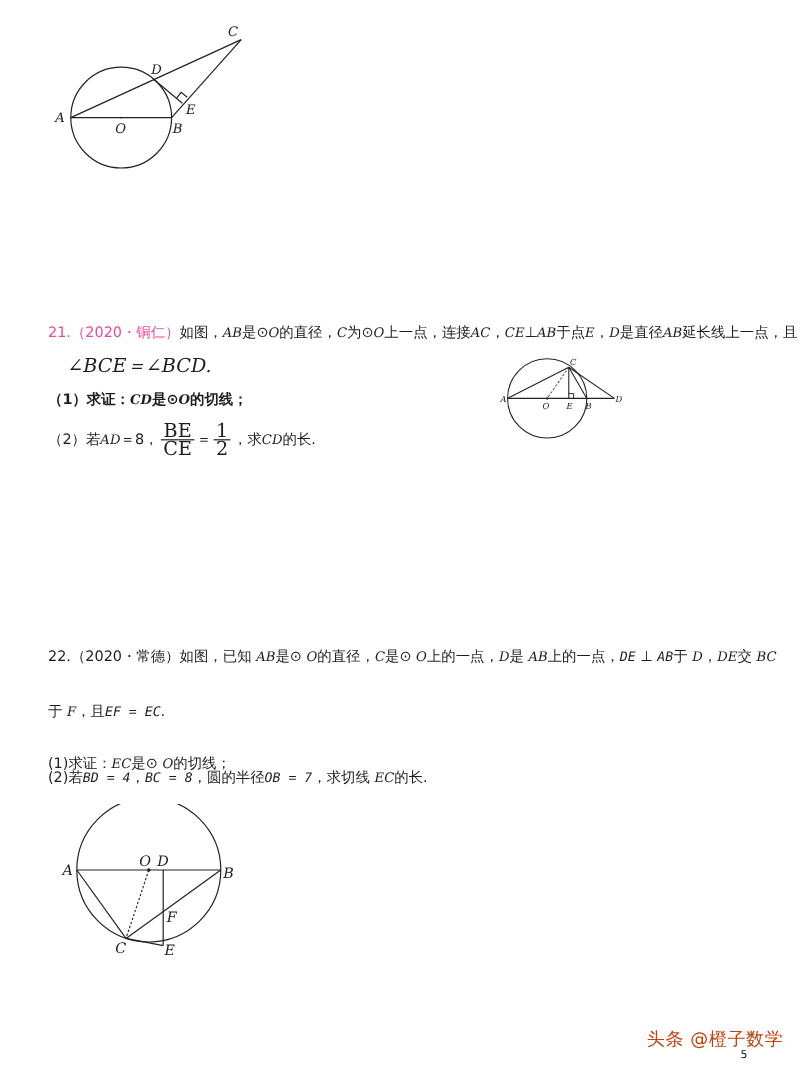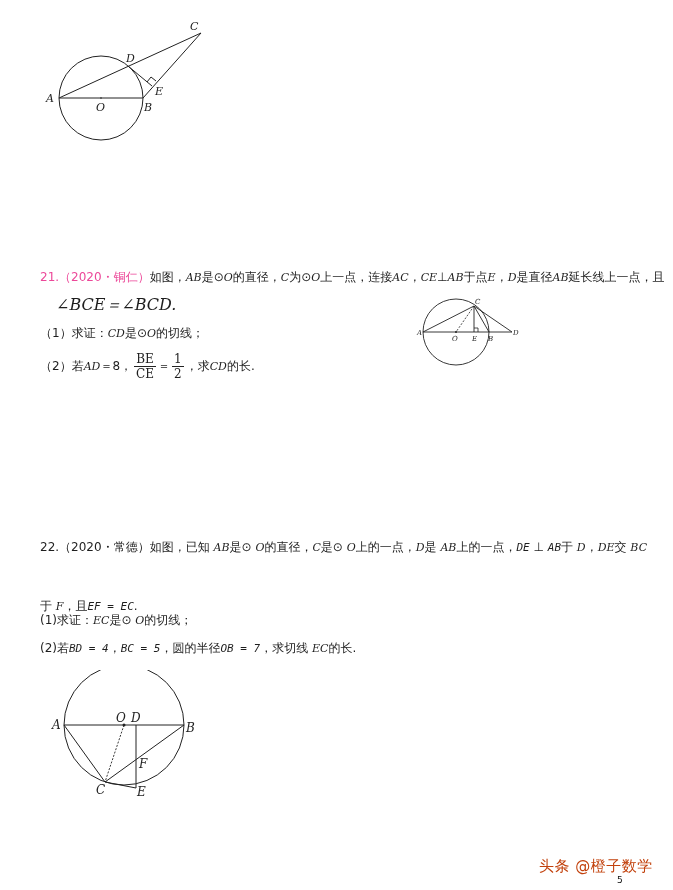--- a/index.html
+++ b/index.html
@@ -3,21 +3,21 @@
 <meta charset="utf-8">
 <style>
   html, body { margin:0; padding:0; background:#ffffff; }
   body { width:673px; height:890px; position:relative; overflow:hidden;
          font-family:"DejaVu Sans", sans-serif; color:#222; }
   .abs { position:absolute; }
   .line { position:absolute; font-size:12px; line-height:16px; white-space:nowrap; color:#1e1e1e; }
   .blue { color:#ec4899; }
   .it { font-family:"DejaVu Serif", serif; font-style:italic; font-size:11px; }
   .mono { font-family:"DejaVu Sans Mono", monospace; font-size:11px; font-style:italic; }
-  .frac { display:inline-block; vertical-align:middle; text-align:center; font-family:"DejaVu Serif", serif; font-size:12px; line-height:14px; margin:0 2px; }
+  .frac { display:inline-block; vertical-align:middle; text-align:center; font-family:"DejaVu Serif", serif; font-size:16px; line-height:14px; margin:0 2px; }
   .frac .num { display:block; border-bottom:1px solid #222; padding:0 2px; }
   .frac .den { display:block; padding:0 2px; }
   svg text { font-family:"DejaVu Serif", serif; font-style:italic; fill:#222; }
   .wm { position:absolute; left:539px; top:857px; font-size:15px; color:#c2410c; letter-spacing:0.5px; }
   .pg { position:absolute; left:617px; top:875px; font-size:9px; color:#111; }
 </style>
 </head>
 <body>
 
 <svg class="abs" style="left:30px;top:10px" width="200" height="140" viewBox="0 0 200 140">
@@ -34,21 +34,21 @@
   <text x="16" y="92" font-size="11">A</text>
   <text x="66" y="101" font-size="11">O</text>
   <text x="114" y="101" font-size="11">B</text>
 </svg>
 
 <div class="line" style="left:40px;top:269px;">
   <span class="blue">21.</span><span class="blue">（2020・铜仁）</span><span>如图，</span><span class="it">AB</span><span>是⊙</span><span class="it">O</span><span>的直径，</span><span class="it">C</span><span>为⊙</span><span class="it">O</span><span>上一点，连接</span><span class="it">AC</span><span>，</span><span class="it">CE</span><span>⊥</span><span class="it">AB</span><span>于点</span><span class="it">E</span><span>，</span><span class="it">D</span><span>是直径</span><span class="it">AB</span><span>延长线上一点，且</span>
 </div>
 <div class="line it" style="left:56px;top:297px;font-size:16px;">∠BCE＝∠BCD.</div>
 
-<div class="line" style="left:40px;top:325px;">
+<div class="line" style="left:40px;top:325px;font-weight:bold;">
   <span>（1）求证：</span><span class="it">CD</span><span>是⊙</span><span class="it">O</span><span>的切线；</span>
 </div>
 
 <div class="line" style="left:40px;top:349px;line-height:34px;">
   <span>（2）若</span><span class="it">AD</span><span>＝8，</span><span class="frac"><span class="num">BE</span><span class="den">CE</span></span><span>＝</span><span class="frac"><span class="num">1</span><span class="den">2</span></span><span>，求</span><span class="it">CD</span><span>的长.</span>
 </div>
 
 <svg class="abs" style="left:410px;top:290px" width="130" height="80" viewBox="0 0 130 80">
   <circle cx="46" cy="42" r="33" fill="none" stroke="#222" stroke-width="0.9"></circle>
   <line x1="13" y1="42" x2="102" y2="42" stroke="#222" stroke-width="0.9"></line>
@@ -63,28 +63,28 @@
   <text x="7" y="45" font-size="7">A</text>
   <text x="42" y="51" font-size="7">O</text>
   <text x="62" y="51" font-size="7">E</text>
   <text x="78" y="51" font-size="7">B</text>
   <text x="103" y="45" font-size="7">D</text>
 </svg>
 
 <div class="line" style="left:40px;top:539px;">
   <span>22.</span><span>（2020・常德）</span><span>如图，已知 </span><span class="it">AB</span><span>是⊙ </span><span class="it">O</span><span>的直径，</span><span class="it">C</span><span>是⊙ </span><span class="it">O</span><span>上的一点，</span><span class="it">D</span><span>是 </span><span class="it">AB</span><span>上的一点，</span><span class="mono">DE</span><span> ⊥ </span><span class="mono">AB</span><span>于 </span><span class="it">D</span><span>，</span><span class="it">DE</span><span>交 </span><span class="it">BC</span>
 </div>
-<div class="line" style="left:40px;top:598px;">
+<div class="line" style="left:40px;top:585px;">
   <span>于 </span><span class="it">F</span><span>，且</span><span class="mono">EF = EC</span><span>.</span>
 </div>
-<div class="line" style="left:40px;top:612px;">
+<div class="line" style="left:40px;top:628px;">
   <span>(1)求证：</span><span class="it">EC</span><span>是⊙ </span><span class="it">O</span><span>的切线；</span>
 </div>
 <div class="line" style="left:40px;top:640px;">
-  <span>(2)若</span><span class="mono">BD = 4</span><span>，</span><span class="mono">BC = 5</span><span>，圆的半径</span><span class="mono">OB = 7</span><span>，求切线 </span><span class="it">EC</span><span>的长.</span>
+  <span>(2)若</span><span class="mono">BD = 4</span><span>，</span><span class="mono">BC = 8</span><span>，圆的半径</span><span class="mono">OB = 7</span><span>，求切线 </span><span class="it">EC</span><span>的长.</span>
 </div>
 
 <svg class="abs" style="left:40px;top:670px" width="170" height="140" viewBox="0 0 170 140">
   <circle cx="84" cy="55" r="60" fill="none" stroke="#222" stroke-width="1"></circle>
   <line x1="24" y1="55" x2="144" y2="55" stroke="#222" stroke-width="1"></line>
   <line x1="24" y1="55" x2="65" y2="112" stroke="#222" stroke-width="1"></line>
   <line x1="65" y1="112" x2="144" y2="55" stroke="#222" stroke-width="1"></line>
   <line x1="96" y1="55" x2="96" y2="118" stroke="#222" stroke-width="1"></line>
   <line x1="65" y1="112" x2="96" y2="118" stroke="#222" stroke-width="1"></line>
   <line x1="84" y1="55" x2="65" y2="112" stroke="#222" stroke-width="0.9" stroke-dasharray="2,1.5"></line>

